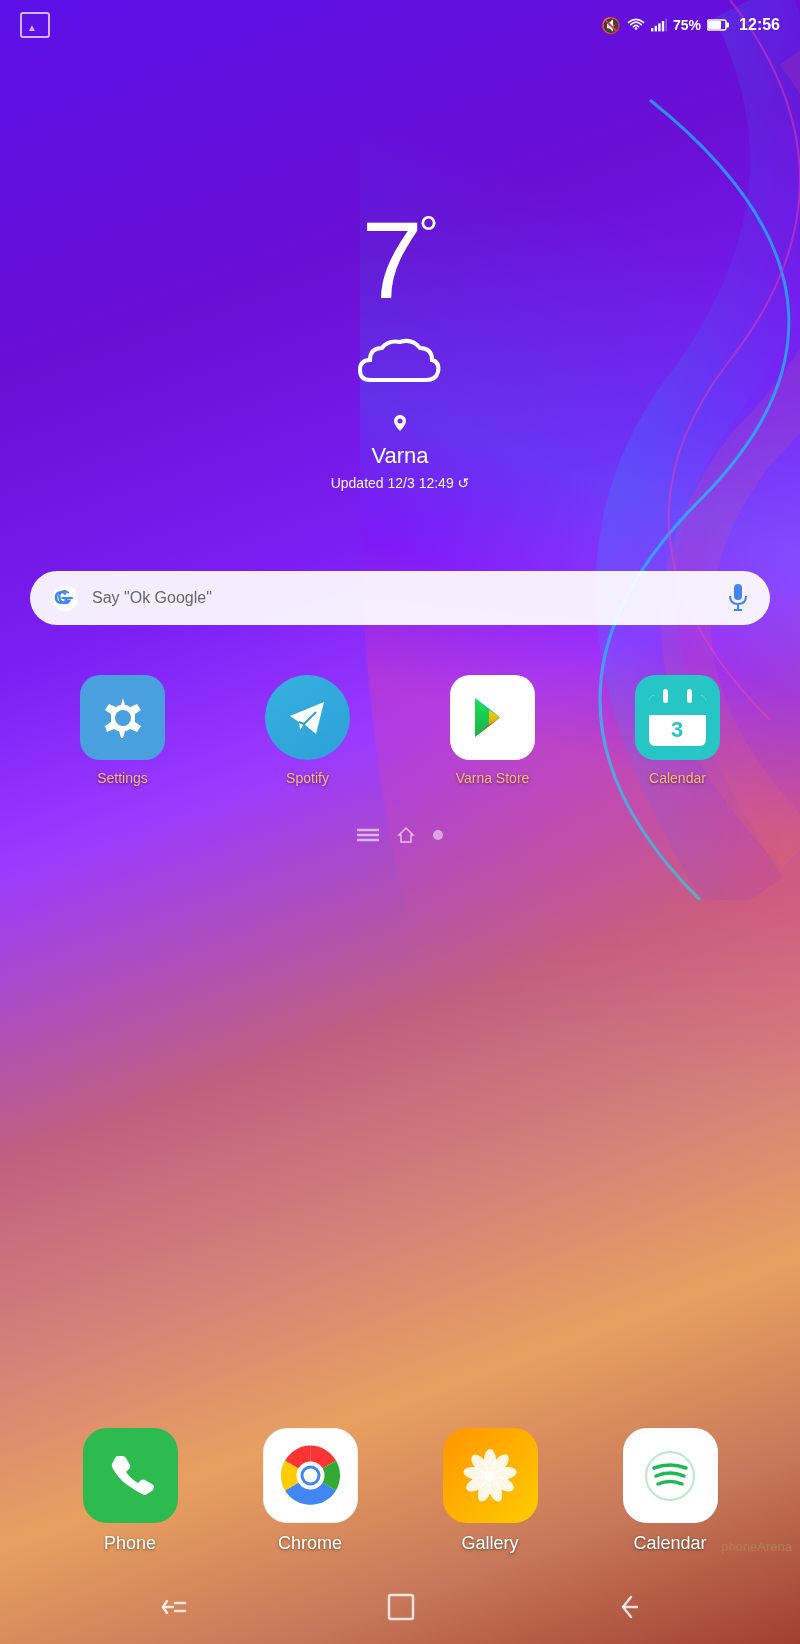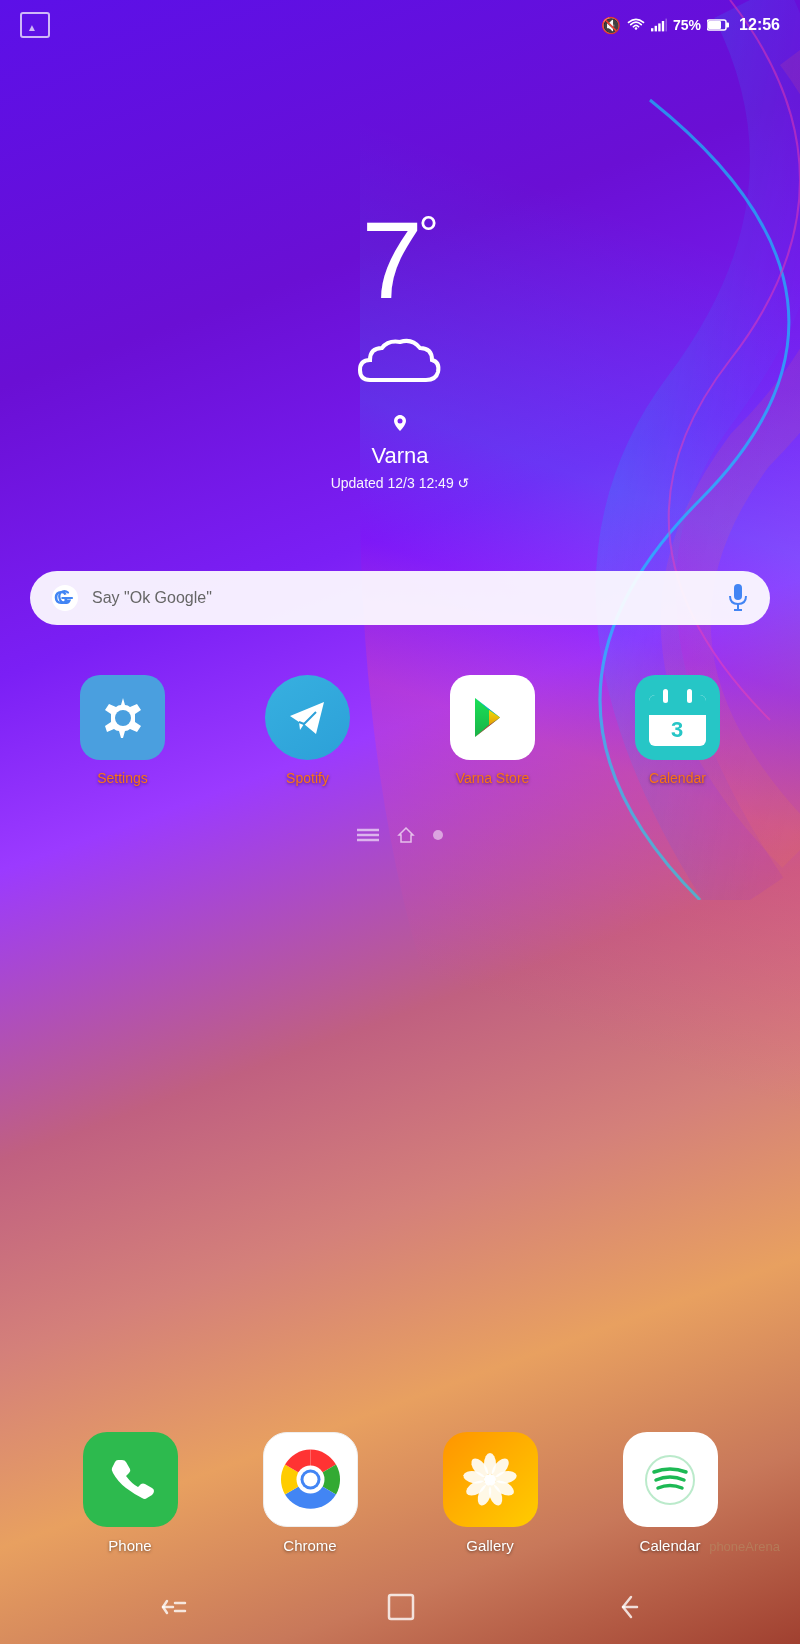--- a/index.html
+++ b/index.html
@@ -164,21 +164,21 @@
       width: 85px;
       height: 85px;
       border-radius: 20px;
       display: flex;
       align-items: center;
       justify-content: center;
       font-size: 40px;
     }
 
     .app-label {
-      color: #f97316;
+      color: #fdba74;
       font-size: 14px;
       font-weight: 400;
       text-align: left;
       text-shadow: 0 1px 3px rgba(0,0,0,0.5);
     }
 
     
     .icon-settings { background: #4a9fdf; }
     .icon-telegram { background: linear-gradient(145deg, #37b0e0, #2ca0d8); }
     .icon-playstore { background: white; }
@@ -223,21 +223,21 @@
       justify-content: center;
     }
 
     .icon-phone { background: #2dba4e; }
     .icon-chrome { background: white; border: 1px solid #eee; }
     .icon-gallery { background: linear-gradient(135deg, #ff9500, #ffcc00); }
     .icon-spotify { background: white; }
 
     .dock-label {
       color: white;
-      font-size: 15px;
+      font-size: 18px;
       font-weight: 400;
       text-align: center;
       text-shadow: 0 1px 3px rgba(0,0,0,0.5);
     }
 
     
     #nav-bar {
       position: absolute;
       bottom: 0; left: 0; right: 0;
       height: 75px;
@@ -287,21 +287,21 @@
     }
     
     .calendar-icon {
       width: 65px;
       height: 65px;
     }
 
     .watermark {
       position: absolute;
       bottom: 90px;
-      right: 20px;
+      right: 8px;
       color: rgba(180,140,100,0.6);
       font-size: 13px;
     }
   </style>
 </head>
 <body>
 
 <div id="wallpaper"></div>
 
 <svg id="swirl" viewBox="0 0 500 900" xmlns="http://www.w3.org/2000/svg">

